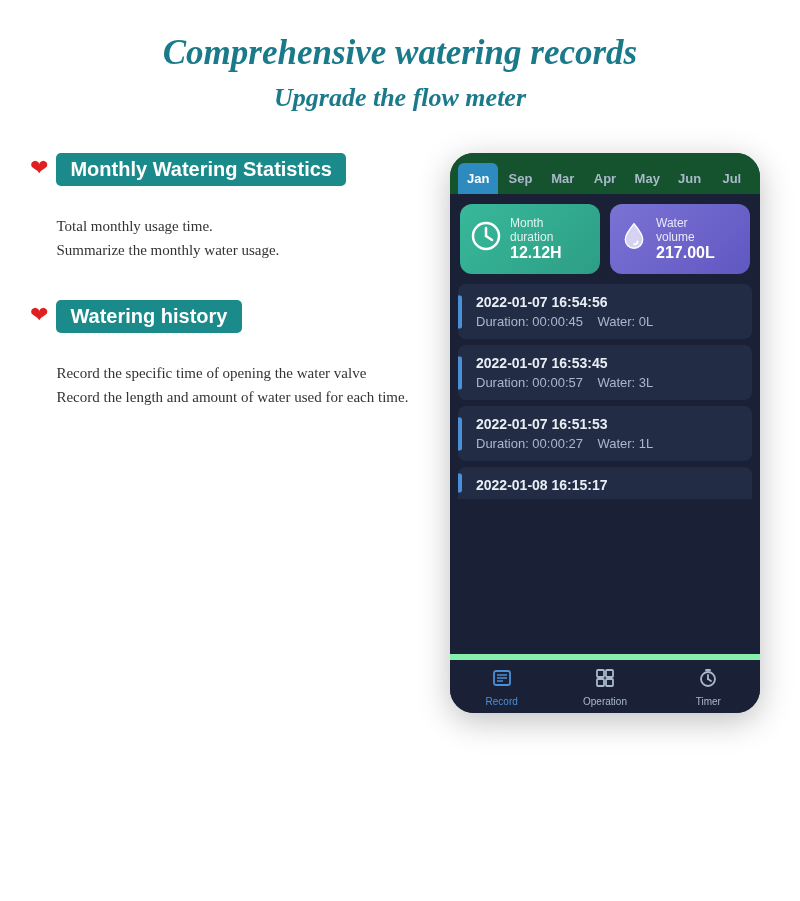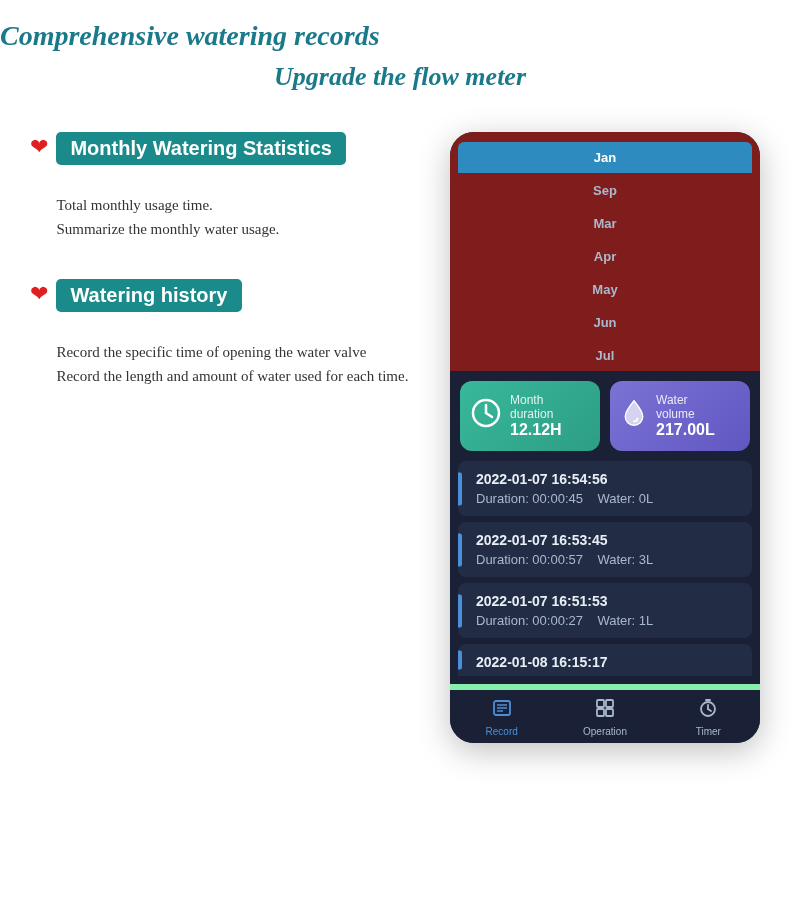--- a/index.html
+++ b/index.html
@@ -7,25 +7,25 @@
       width: 800px;
       min-height: 901px;
       background: #ffffff;
       font-family: 'Georgia', serif;
       position: relative;
       overflow-x: hidden;
     }
 
     
     .main-title {
-      text-align: left;
-      font-size: 28px;
+      text-align: center;
+      font-size: 35px;
       font-weight: 900;
       color: #1a7a8a;
-      padding-top: 20px;
+      padding-top: 33px;
       padding-bottom: 10px;
       font-style: italic;
     }
     .sub-title {
       text-align: center;
       font-size: 26px;
       font-weight: 800;
       color: #1a7a8a;
       padding-bottom: 40px;
       font-style: italic;
@@ -100,22 +100,22 @@
       width: 310px;
       min-height: 560px;
       display: flex;
       flex-direction: column;
       box-shadow: 0 8px 32px rgba(0,0,0,0.25);
     }
 
     
     .month-tabs {
       display: flex;
-      flex-direction: column;
-      background: #7f1d1d;
+      flex-direction: row;
+      background: #14532d;
       padding: 10px 8px 0 8px;
       gap: 2px;
     }
     .month-tab {
       flex: 1;
       text-align: center;
       padding: 8px 2px;
       font-size: 13px;
       font-weight: 600;
       color: #aab8cc;

